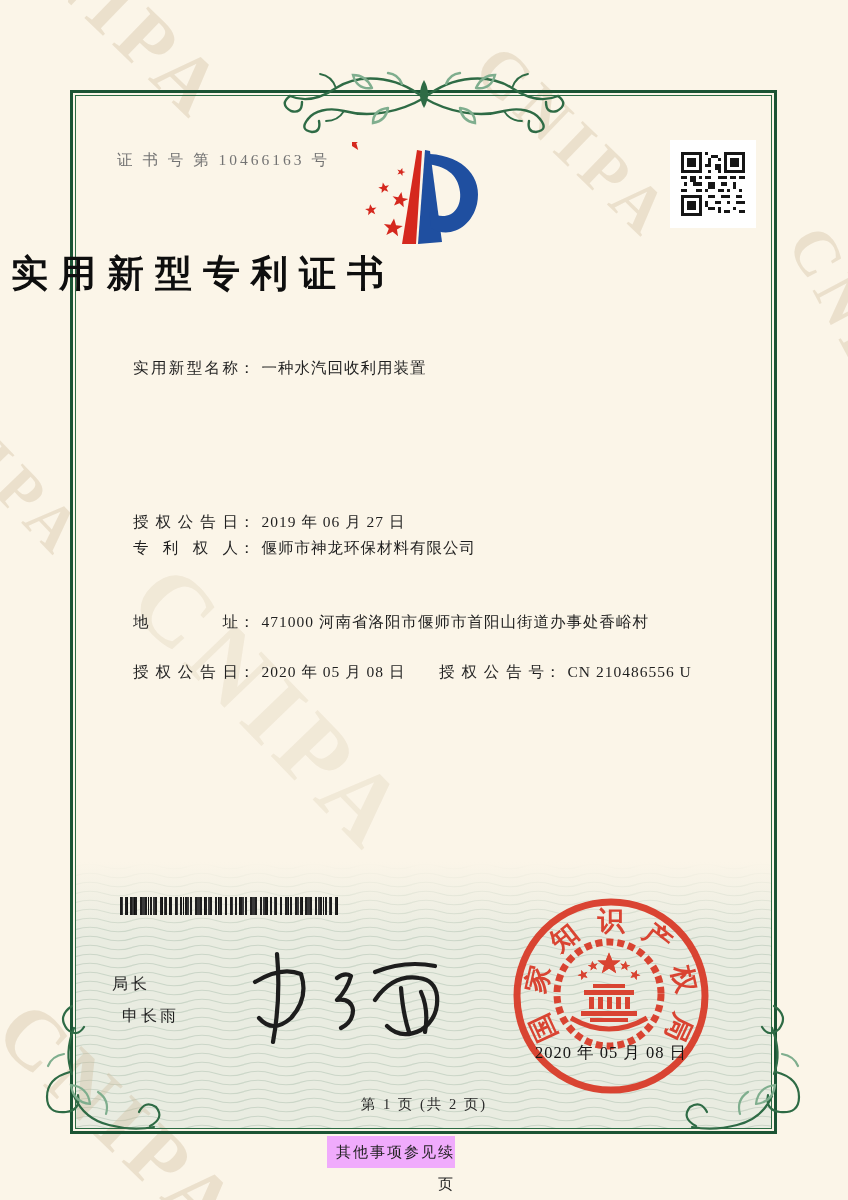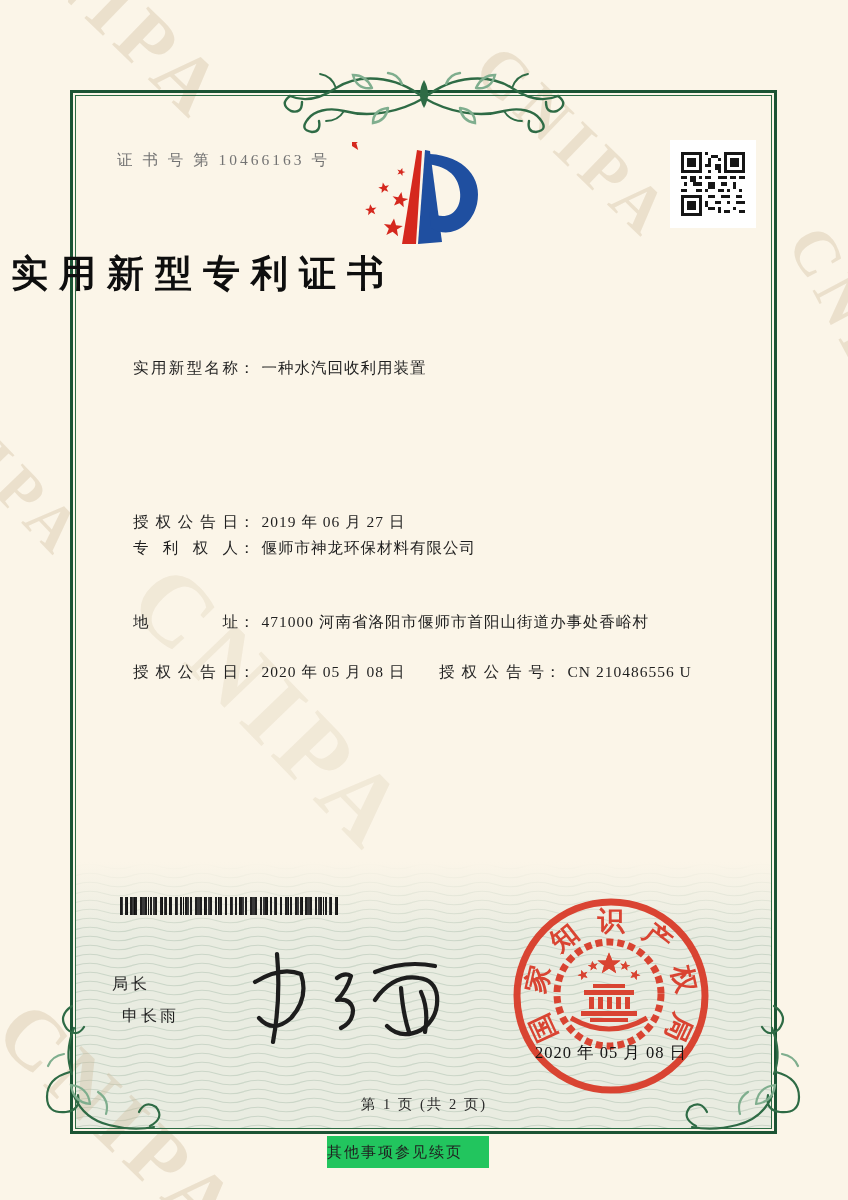--- a/index.html
+++ b/index.html
@@ -67,22 +67,22 @@
   
   .sig-pos{position:absolute;left:112px;top:974px;font-size:16px;letter-spacing:3px;z-index:5;}
   .sig-name{position:absolute;left:122px;top:1006px;font-size:16px;letter-spacing:3px;z-index:5;text-align:right;}
   .sig-script{position:absolute;left:225px;top:948px;z-index:5;}
   .seal{position:absolute;left:505px;top:890px;z-index:5;opacity:.94;}
   .seal-date{position:absolute;left:505px;top:1042px;width:212px;text-align:center;
     font-size:16.5px;letter-spacing:1px;color:#141414;z-index:6;}
   
   .page-num{position:absolute;left:0;right:0;top:1095px;text-align:center;
     font-size:14.5px;letter-spacing:2px;color:#2b2b2b;z-index:5;}
-  .cont-note{position:absolute;left:327px;top:1136px;width:162px;height:32px;line-height:32px;
-    background:#22c55e;text-align:left;font-size:15px;letter-spacing:2px;z-index:5;}
+  .cont-note{position:absolute;left:327px;top:1136px;width:128px;height:32px;line-height:32px;
+    background:#f0abfc;text-align:right;font-size:15px;letter-spacing:2px;z-index:5;}
 </style>
 </head>
 <body>
 
 <div class="page">
 
   <div class="waveband">
     <svg width="695" height="266">
       <defs>
         <pattern id="wv" width="56" height="9" patternUnits="userSpaceOnUse">

